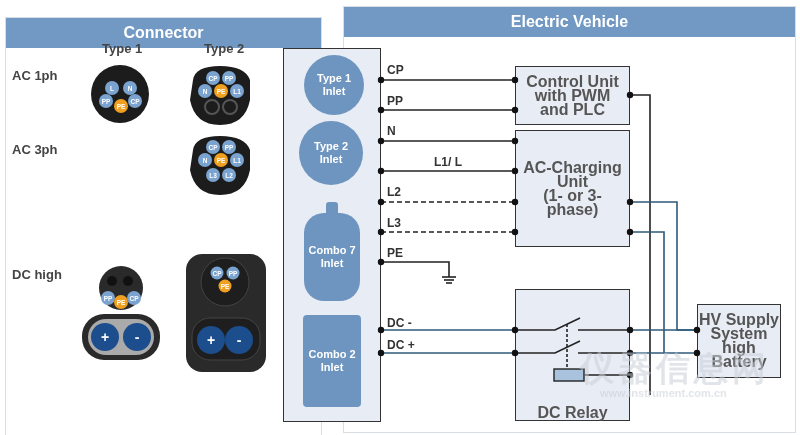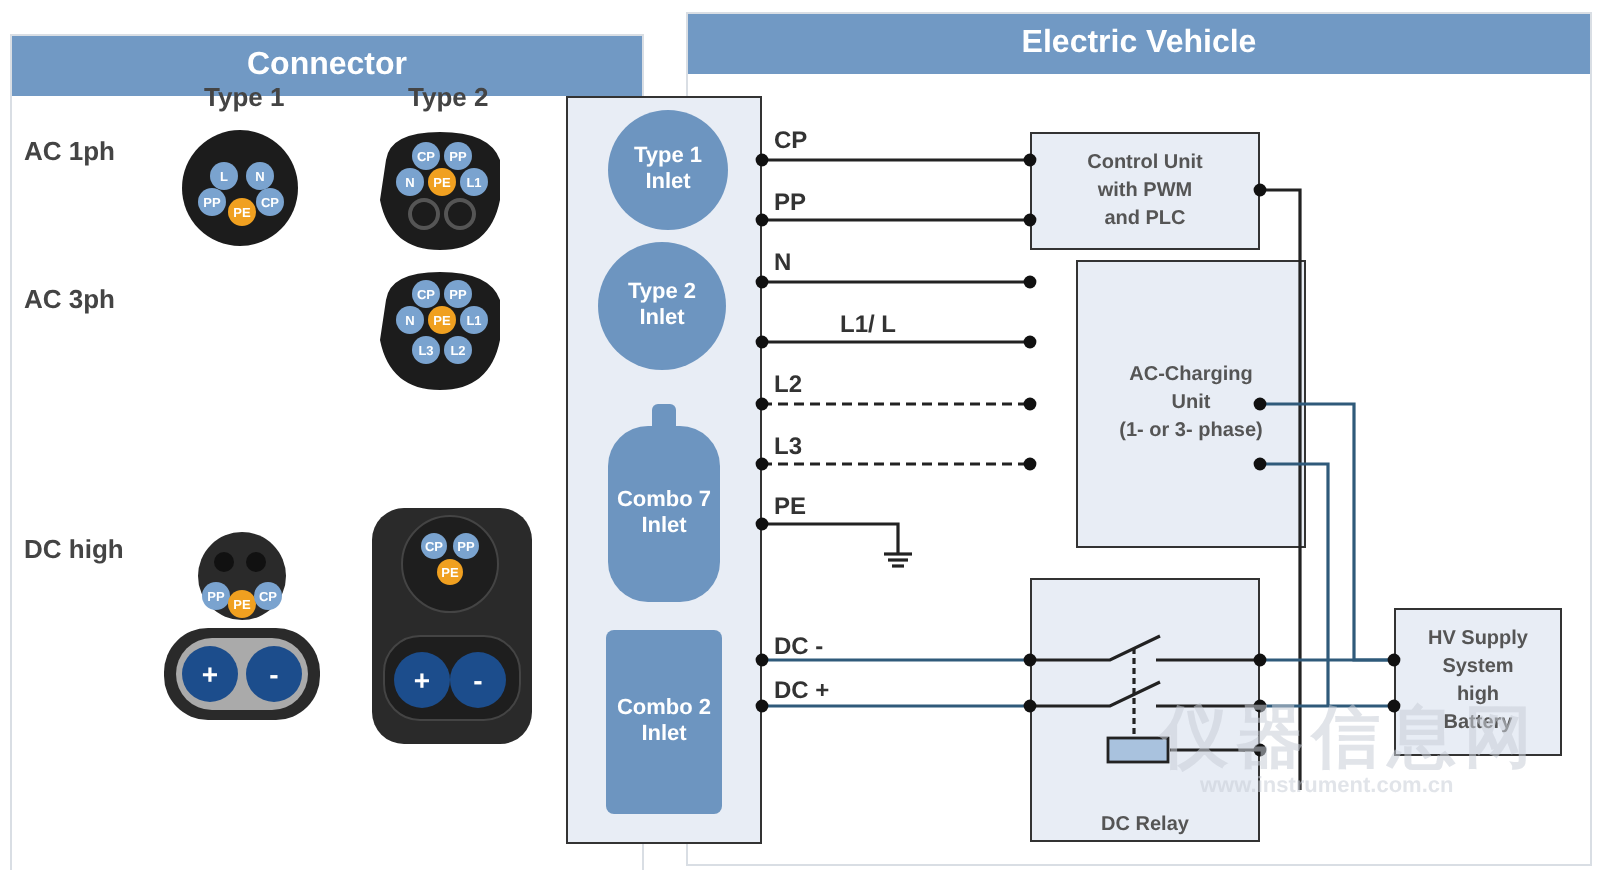--- a/index.html
+++ b/index.html
@@ -1,21 +1,21 @@
 <!DOCTYPE html>
 <html><head>
 <meta charset="utf-8">
 <style>
   html, body { margin:0; padding:0; background:#ffffff; }
   body { width:800px; height:435px; position:relative; overflow:hidden; font-family:"Liberation Sans", sans-serif; }
   .panel { position:absolute; border:1px solid #d9dee4; background:#ffffff; }
   .panel-header { position:absolute; left:0; right:0; top:0; height:30px; background:#7199c4; color:#ffffff; font-weight:bold; font-size:16px; text-align:center; line-height:30px; }
   .lbl { position:absolute; font-weight:bold; color:#444; font-size:13px; }
   .sig { position:absolute; font-weight:bold; color:#333; font-size:12px; }
-  .box { position:absolute; background:#e8edf5; border:1.5px solid #333; box-sizing:border-box; display:flex; align-items:center; justify-content:center; text-align:center; color:#555; font-weight:bold; font-size:10px; line-height:14px; }
+  .box { position:absolute; background:#e8edf5; border:1.5px solid #333; box-sizing:border-box; display:flex; align-items:center; justify-content:center; text-align:center; color:#555; font-weight:bold; font-size:16px; line-height:14px; }
   .inlet { position:absolute; background:#6d95c0; color:#ffffff; font-weight:bold; font-size:11px; text-align:center; display:flex; align-items:center; justify-content:center; line-height:13px; }
   svg { position:absolute; left:0; top:0; }
   .pin { font-family:"Liberation Sans", sans-serif; font-size:6.5px; fill:#fff; text-anchor:middle; font-weight:bold; }
   .plus { font-family:"Liberation Sans", sans-serif; font-size:14px; fill:#fff; text-anchor:middle; font-weight:bold; }
   .wm { position:absolute; color:rgba(200,205,215,0.55); font-weight:bold; }
 </style>
 </head>
 <body>
 
 <div class="panel" style="left:5px;top:17px;width:315px;height:425px;">
@@ -59,21 +59,21 @@
     </div>
 </div>
 
 <div class="box" style="left:515px;top:66px;width:115px;height:59px;">
   <div>
       <div>Control Unit</div>
       <div>with PWM</div>
       <div>and PLC</div>
     </div>
 </div>
-<div class="box" style="left:538px;top:130px;width:115px;height:144px;">
+<div class="box" style="left:515px;top:130px;width:115px;height:117px;">
   <div>
       <div>AC-Charging</div>
       <div>Unit</div>
       <div>(1- or 3- phase)</div>
     </div>
 </div>
 <div class="box" style="left:515px;top:289px;width:115px;height:132px;align-items:flex-end;">
   <div>DC Relay</div>
 </div>
 <div class="box" style="left:697px;top:304px;width:84px;height:74px;">
@@ -81,21 +81,21 @@
       <div>HV Supply</div>
       <div>System</div>
       <div>high</div>
       <div>Battery</div>
     </div>
 </div>
 
 <div class="sig" style="left:387px;top:63px;">CP</div>
 <div class="sig" style="left:387px;top:94px;">PP</div>
 <div class="sig" style="left:387px;top:124px;">N</div>
-<div class="sig" style="left:384px;top:155px;padding-left:36px;">L1/ L</div>
+<div class="sig" style="left:398px;top:155px;padding-left:36px;">L1/ L</div>
 <div class="sig" style="left:387px;top:185px;">L2</div>
 <div class="sig" style="left:387px;top:216px;">L3</div>
 <div class="sig" style="left:387px;top:246px;">PE</div>
 <div class="sig" style="left:387px;top:316px;">DC -</div>
 <div class="sig" style="left:387px;top:338px;">DC +</div>
 
 <svg width="800" height="435">
   <g stroke="#222" stroke-width="1.6" fill="none">
     <line x1="381" y1="80" x2="515" y2="80"></line>
     <line x1="381" y1="110" x2="515" y2="110"></line>

